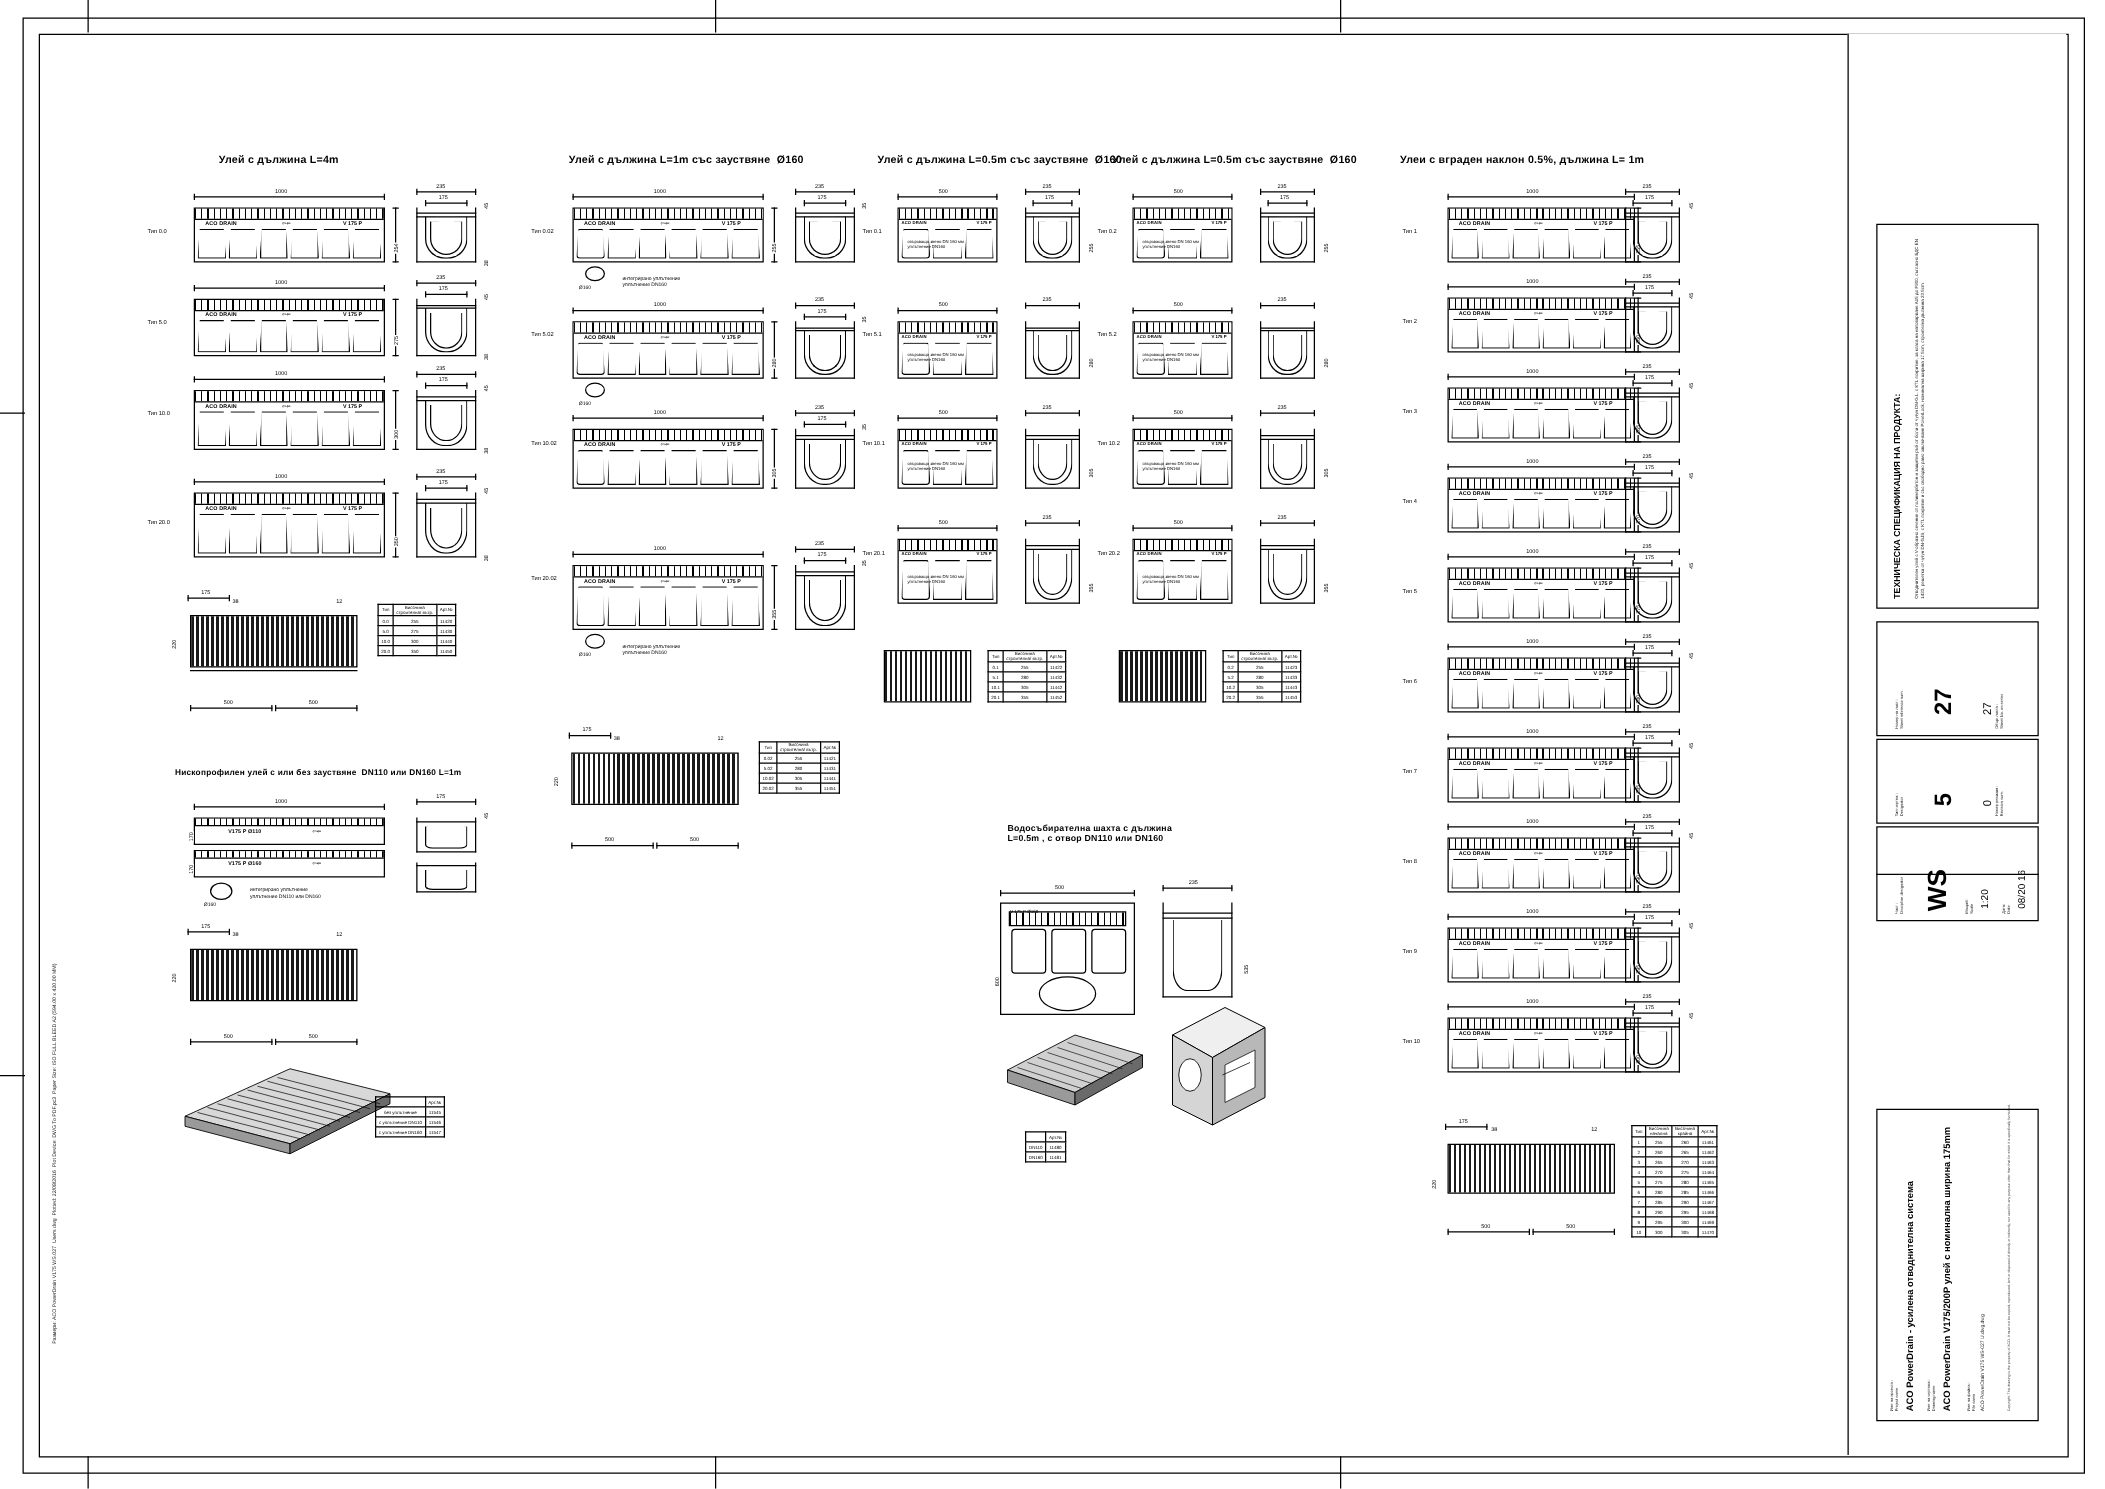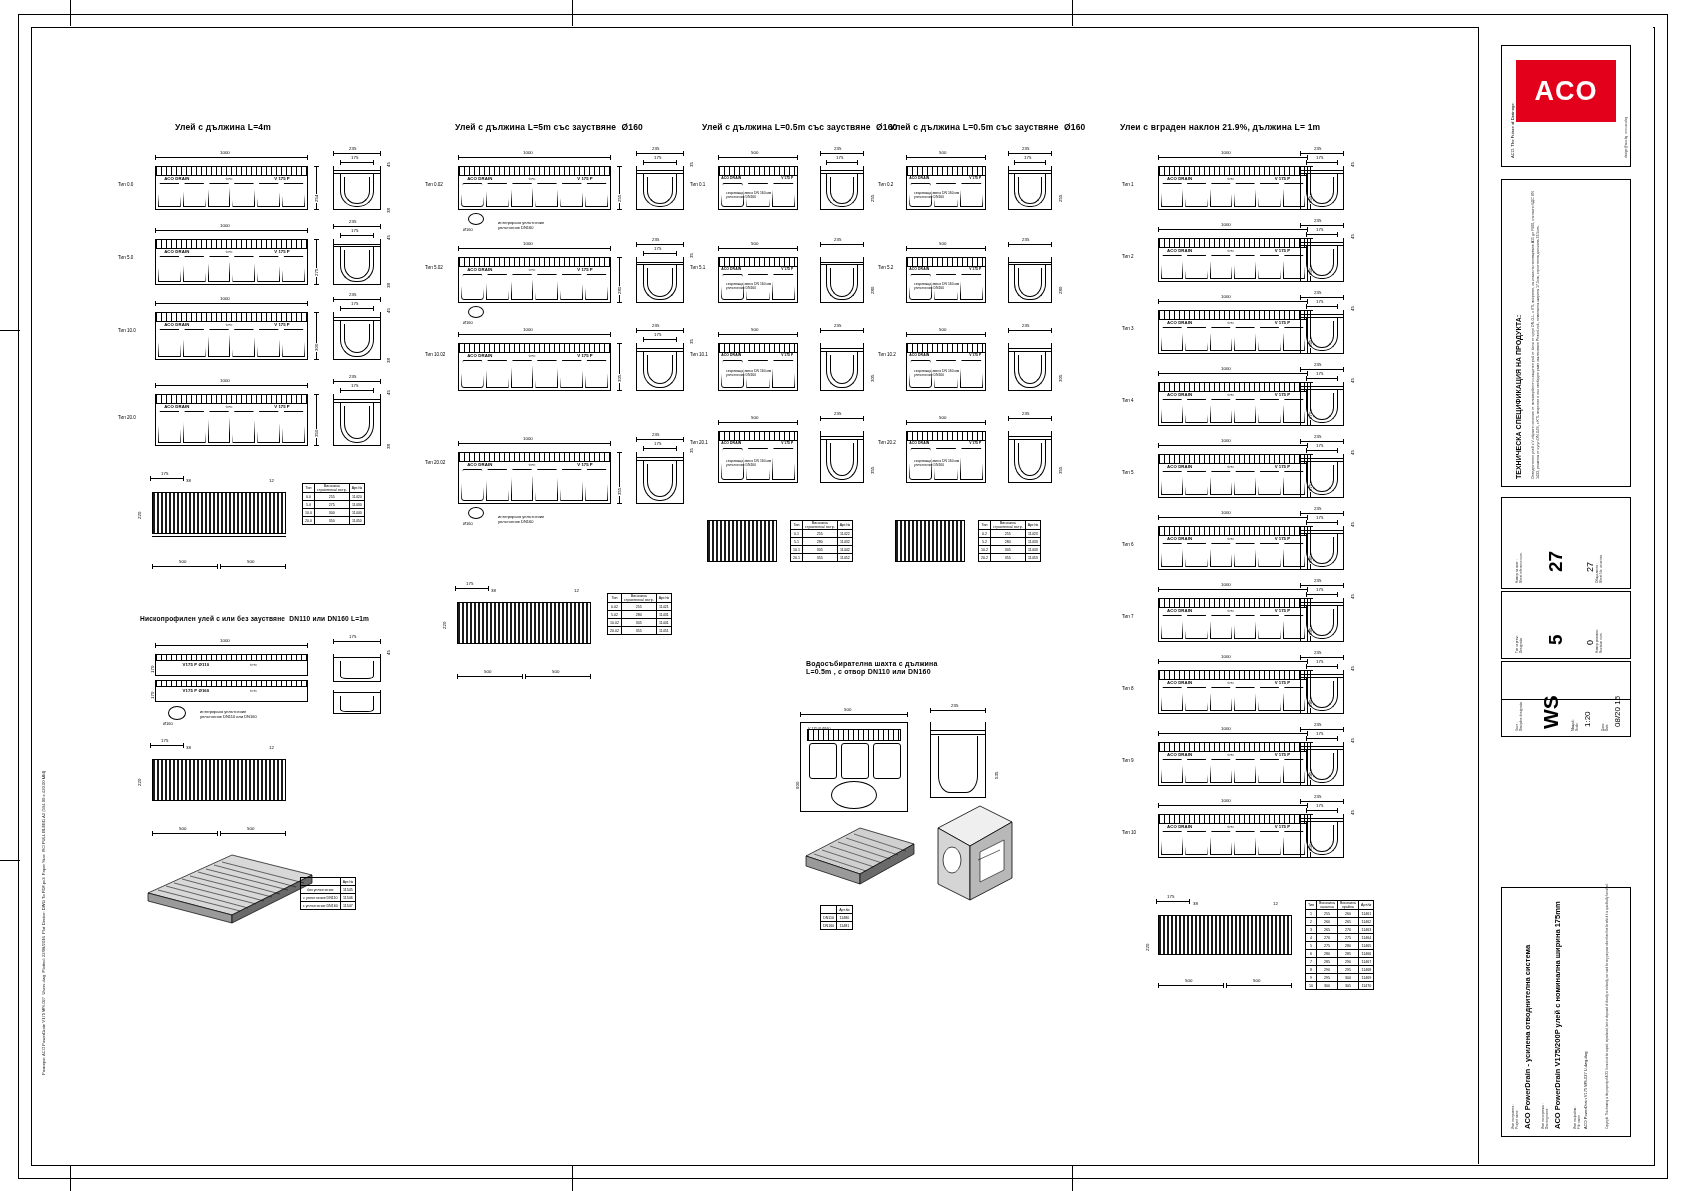--- a/index.html
+++ b/index.html
@@ -357,21 +357,21 @@
           <td>с уплътнение DN110</td>
           <td>11546</td>
         </tr>
         <tr>
           <td>с уплътнение DN160</td>
           <td>11547</td>
         </tr>
       </tbody>
     </table>
 
-  <div class="t h" style="left:455px;top:123px;">Улей с дължина L=5m със зауствяне  Ø160</div>
+  <div class="t h" style="left:455px;top:123px;">Улей с дължина L=1m със зауствяне  Ø160</div>
 
   <div class="t tiny" style="left:425px;top:182px;">Тип 0.02</div>
   <div class="dl" style="left:458px;top:157px;width:153px;"></div>
   <div class="dtxt" style="left:522px;top:150px;">1000</div>
   <div class="plan" style="left:458px;top:166px;width:153px;height:44px;">
     <div class="body"></div>
       <div class="grate"></div>
     <div class="brand">ACO DRAIN</div>
     <div class="arrowmark">⇦⇐</div>
     <div class="brand2">V 175 P</div>
@@ -828,21 +828,21 @@
           <td>11443</td>
         </tr>
         <tr>
           <td>20.2</td>
           <td>355</td>
           <td>11453</td>
         </tr>
       </tbody>
     </table>
 
-  <div class="t h" style="left:1120px;top:123px;">Улеи с вграден наклон 21.9%, дължина L= 1m</div>
+  <div class="t h" style="left:1120px;top:123px;">Улеи с вграден наклон 0.5%, дължина L= 1m</div>
   <div id="col5-views">
       <div class="t tiny" style="left:1122px;top:182px;">Тип 1</div>
       <div class="dl" style="left:1158px;top:157px;width:150px;"></div>
       <div class="dtxt" style="left:1220px;top:150px;">1000</div>
       <div class="plan" style="left:1158px;top:166px;width:150px;height:44px;">
         <div class="body"></div>
         <div class="grate"></div>
         <div class="brand">ACO DRAIN</div>
         <div class="arrowmark">⇦⇐</div>
         <div class="brand2">V 175 P</div>
@@ -1299,27 +1299,20 @@
           <td>11480</td>
         </tr>
         <tr>
           <td>DN160</td>
           <td>11481</td>
         </tr>
       </tbody>
     </table>
 
   <div class="tb">
-    <div class="tb-logo">
-      <div class="aco">
-          <span>ACO</span>
-        </div>
-      <div class="tbtxt tbl-s" style="left:8px;top:112px;">ACO. The Future of Drainage.</div>
-      <div class="tbtxt tbl-xs" style="left:122px;top:112px;">design@aco.bg  www.aco.bg</div>
-    </div>
 
     <div class="tb-sec" style="top:152px;width:130px;height:308px;"></div>
     <div class="tbtxt tbl-h" style="left:36px;top:452px;">ТЕХНИЧЕСКА СПЕЦИФИКАЦИЯ НА ПРОДУКТА:</div>
     <div class="tbtxt tbl-xs" style="left:52px;top:452px;width:290px;white-space:normal;line-height:1.45;font-size:3.6px;">Отводнителен улей с V-образно сечение от полимербетон и защитен ръб от боли от чугун DN-G.L. с КТL покритие, за класа на натоварване А15 до F900, съгласно БДС EN 1433, решетка от чугун DN-GJS, с KTL покритие и със свободно рамо заключване PowerLock, номинална ширина 17.5cm, строителна дължина 23.5cm.</div>
 
     <div class="tb-sec" style="top:470px;width:130px;height:92px;"></div>
     <div class="tbtxt tbl-xs" style="left:36px;top:556px;">Номер на лист :
 Sheet reference num.</div>
     <div class="tbtxt tbl-big" style="left:66px;top:545px;">27</div>
     <div class="tbtxt tbl-xs" style="left:116px;top:556px;">Общо листа :

